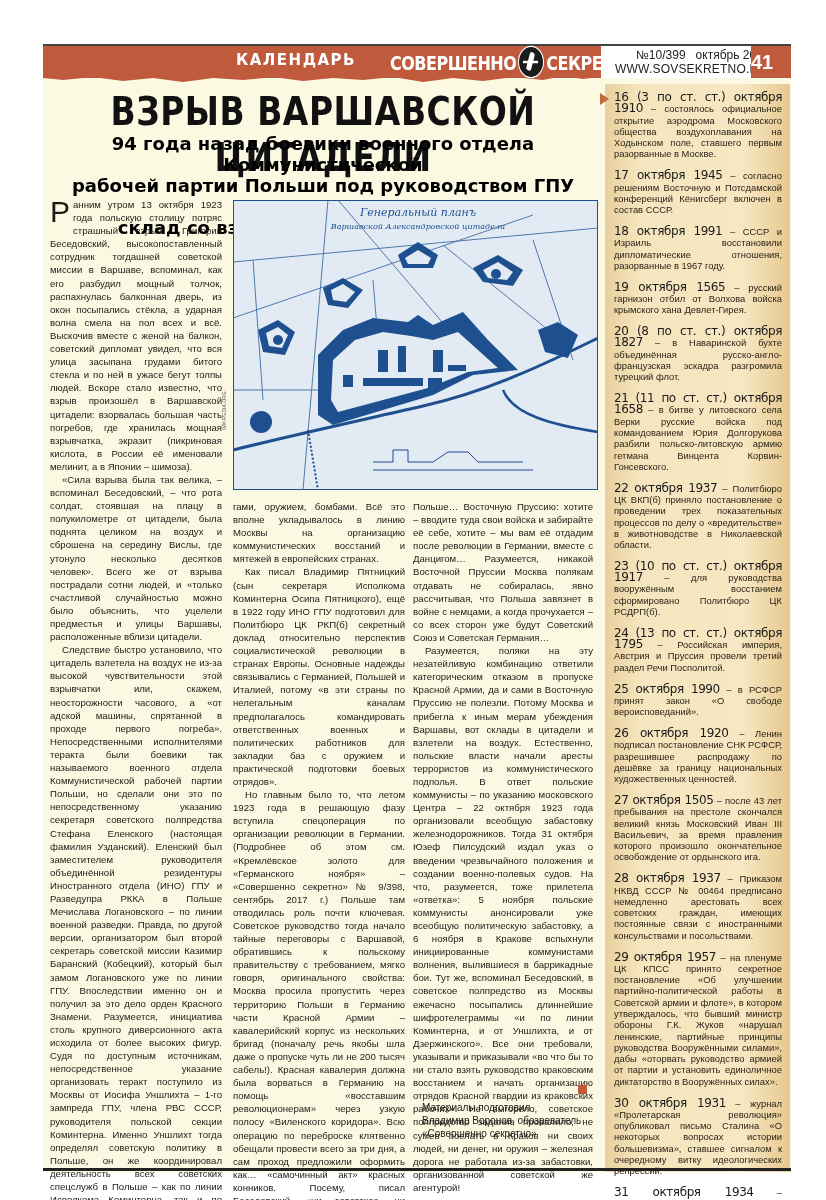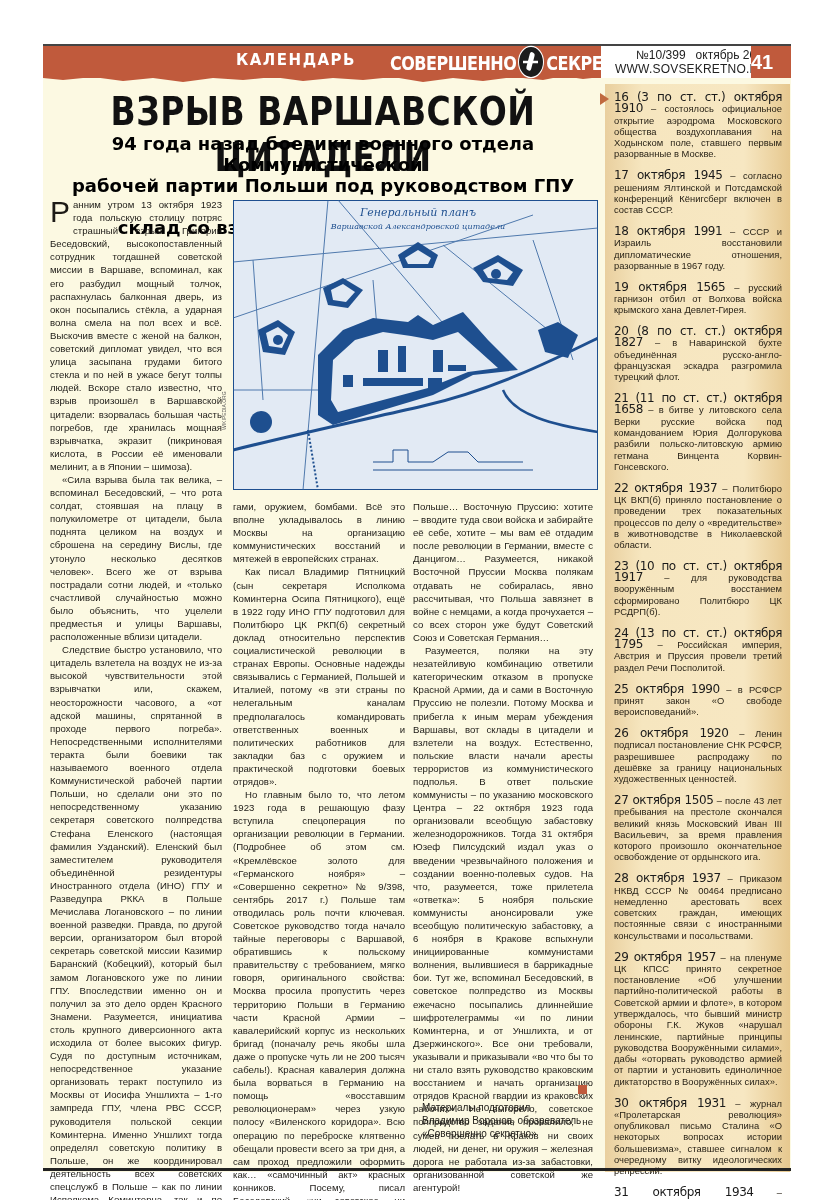--- a/index.html
+++ b/index.html
@@ -151,21 +151,21 @@
 <div class="signature">
   <div>Материалы подготовил</div>
   <div>Владимир Воронов, обозреватель</div>
   <div>«Совершенно секретно»</div>
 </div>
 
 <div class="sidebar"></div>
 <div class="sidebar-arrow"></div>
 <div class="sidebar-list" id="sidebar-list">
     <p class="event"><span class="event-date">16 (3 по ст. ст.) октября 1910</span><span> – </span><span>состоялось официальное открытие аэродрома Московского общества воздухоплавания на Ходынском поле, ставшего первым разорванные в Москве.</span></p>
-    <p class="event"><span class="event-date">17 октября 1945</span><span> – </span><span>согласно решениям Ялтинской и Потсдамской конференций Кёнигсберг включен в состав СССР.</span></p>
+    <p class="event"><span class="event-date">17 октября 1945</span><span> – </span><span>согласно решениям Восточную и Потсдамской конференций Кёнигсберг включен в состав СССР.</span></p>
     <p class="event"><span class="event-date">18 октября 1991</span><span> – </span><span>СССР и Израиль восстановили дипломатические отношения, разорванные в 1967 году.</span></p>
     <p class="event"><span class="event-date">19 октября 1565</span><span> – </span><span>русский гарнизон отбил от Волхова войска крымского хана Девлет-Гирея.</span></p>
     <p class="event"><span class="event-date">20 (8 по ст. ст.) октября 1827</span><span> – </span><span>в Наваринской бухте объединённая русско-англо-французская эскадра разгромила турецкий флот.</span></p>
     <p class="event"><span class="event-date">21 (11 по ст. ст.) октября 1658</span><span> – </span><span>в битве у литовского села Верки русские войска под командованием Юрия Долгорукова разбили польско-литовскую армию гетмана Винцента Корвин-Гонсевского.</span></p>
     <p class="event"><span class="event-date">22 октября 1937</span><span> – </span><span>Политбюро ЦК ВКП(б) приняло постановление о проведении трех показательных процессов по делу о «вредительстве» в животноводстве в Николаевской области.</span></p>
     <p class="event"><span class="event-date">23 (10 по ст. ст.) октября 1917</span><span> – </span><span>для руководства вооружённым восстанием сформировано Политбюро ЦК РСДРП(б).</span></p>
     <p class="event"><span class="event-date">24 (13 по ст. ст.) октября 1795</span><span> – </span><span>Российская империя, Австрия и Пруссия провели третий раздел Речи Посполитой.</span></p>
     <p class="event"><span class="event-date">25 октября 1990</span><span> – </span><span>в РСФСР принят закон «О свободе вероисповеданий».</span></p>
     <p class="event"><span class="event-date">26 октября 1920</span><span> – </span><span>Ленин подписал постановление СНК РСФСР, разрешившее распродажу по дешёвке за границу национальных художественных ценностей.</span></p>
     <p class="event"><span class="event-date">27 октября 1505</span><span> – </span><span>после 43 лет пребывания на престоле скончался великий князь Московский Иван III Васильевич, за время правления которого произошло окончательное освобождение от ордынского ига.</span></p>

